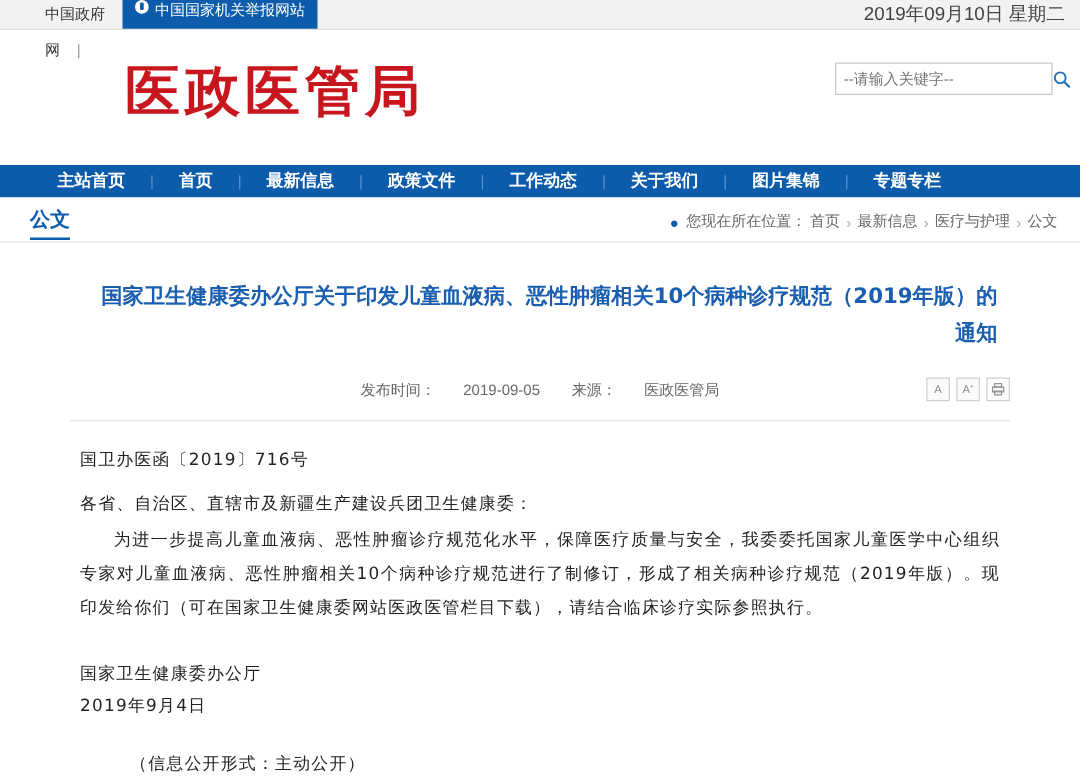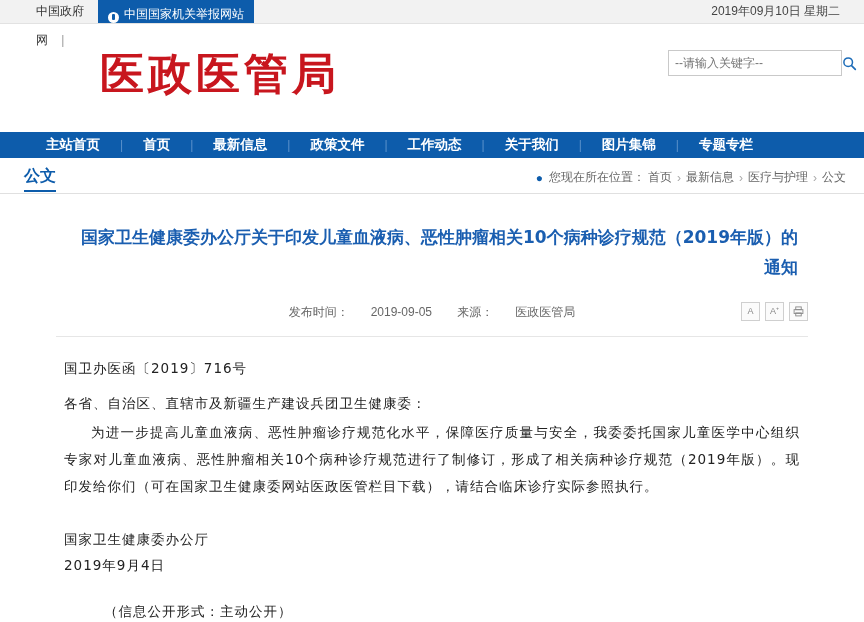--- a/index.html
+++ b/index.html
@@ -29,21 +29,21 @@
     position: relative;
   }
   .topbar .gov-link {
     padding: 0 14px 0 36px;
     line-height: 23px;
     color: #333;
     text-decoration: none;
   }
   .topbar .report-site {
     display: flex;
-    align-items: flex-end;
+    align-items: flex-start;
     gap: 5px;
     padding: 0 10px;
     height: 23px;
     background: #0d5cab;
     color: #fff;
   }
   .topbar .report-site .badge-icon {
     display: inline-block;
     width: 11px; height: 11px;
     border-radius: 50%;
@@ -53,22 +53,22 @@
   .topbar .report-site .badge-icon::after {
     content: "";
     position: absolute;
     left: 4px; top: 2px;
     width: 3px; height: 6px;
     background: #0d5cab;
     border-radius: 1px;
   }
   .topbar .date {
     position: absolute;
-    right: 24px;
-    font-size: 12px;
+    right: 12px;
+    font-size: 15px;
     color: #444;
   }
 
   
   .header {
     position: relative;
     height: 108px;
     background: #fff;
   }
   .header .sub-link {

